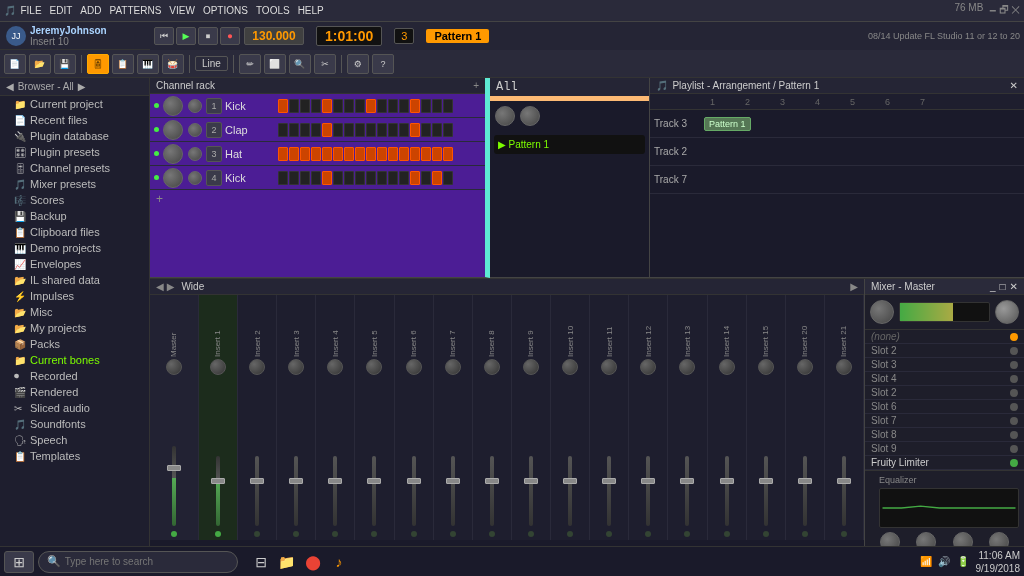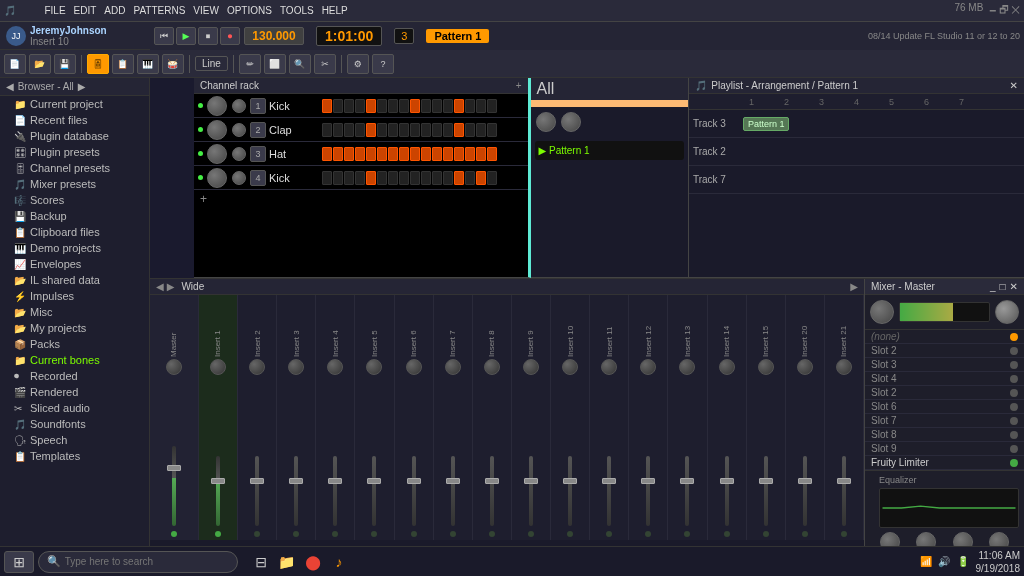--- a/index.html
+++ b/index.html
@@ -18,21 +18,21 @@
     #titlebar {
       height: 22px;
       background: #2a2a3a;
       display: flex;
       align-items: center;
       justify-content: space-between;
       padding: 0 4px;
       border-bottom: 1px solid #444;
     }
     #titlebar-left { display: flex; align-items: center; gap: 4px; font-size: 10px; color: #aaa; }
-    #titlebar-menu { display: flex; gap: 8px; font-size: 10px; color: #ddd; margin-left: 24px; }
+    #titlebar-menu { display: flex; gap: 8px; font-size: 10px; color: #ddd; }
     #titlebar-menu span { cursor: pointer; }
 
     
     #transport {
       height: 28px;
       background: #252535;
       display: flex;
       align-items: center;
       padding: 0 4px;
       gap: 4px;
@@ -144,24 +144,23 @@
 
     
     #top-panels {
       display: flex;
       height: 200px;
     }
 
     
     #channel-rack {
       width: 340px;
-      background: #000000;
-      border-right: 3px solid #5eead4;
+      background: #4c1d95;
+      border-right: 5px solid #5eead4;
       border-bottom: 1px solid #444;
-      margin-left: 44px;
     }
     #channel-rack-header {
       background: #252535;
       padding: 2px 6px;
       font-size: 10px;
       color: #ccc;
       border-bottom: 1px solid #333;
       display: flex;
       align-items: center;
       justify-content: space-between;
@@ -203,23 +202,24 @@
     
     #piano-panel {
       width: 160px;
       background: #1a1a2a;
       border-right: 1px solid #444;
       border-bottom: 1px solid #444;
     }
     #piano-panel-header {
       background: #252535;
       padding: 2px 6px;
-      font-size: 16px;
+      font-size: 12px;
       color: #ccc;
-      border-bottom: 7px solid #fdba74;
+      border-bottom: 5px solid #fdba74;
+      font-family: Liberation Mono, monospace;
     }
 
     
     #playlist-panel {
       flex: 1;
       background: #1a1a2a;
       border-bottom: 1px solid #444;
     }
     #playlist-header {
       background: #252535;

